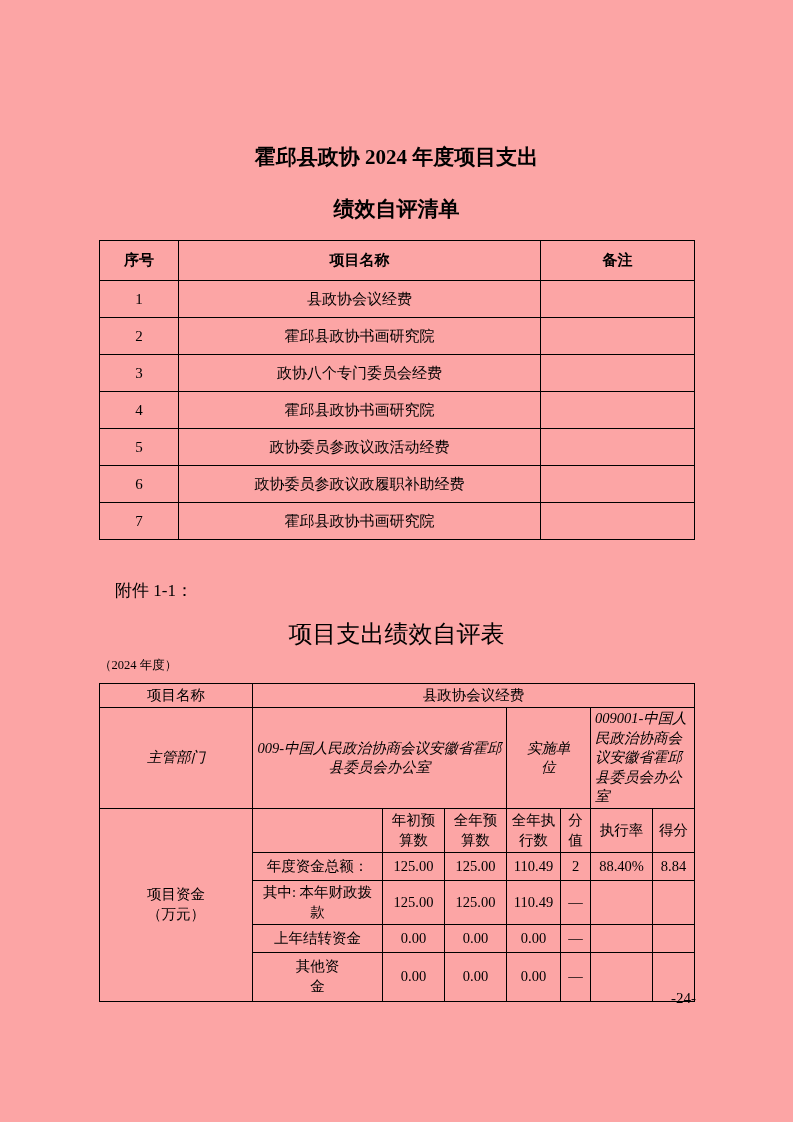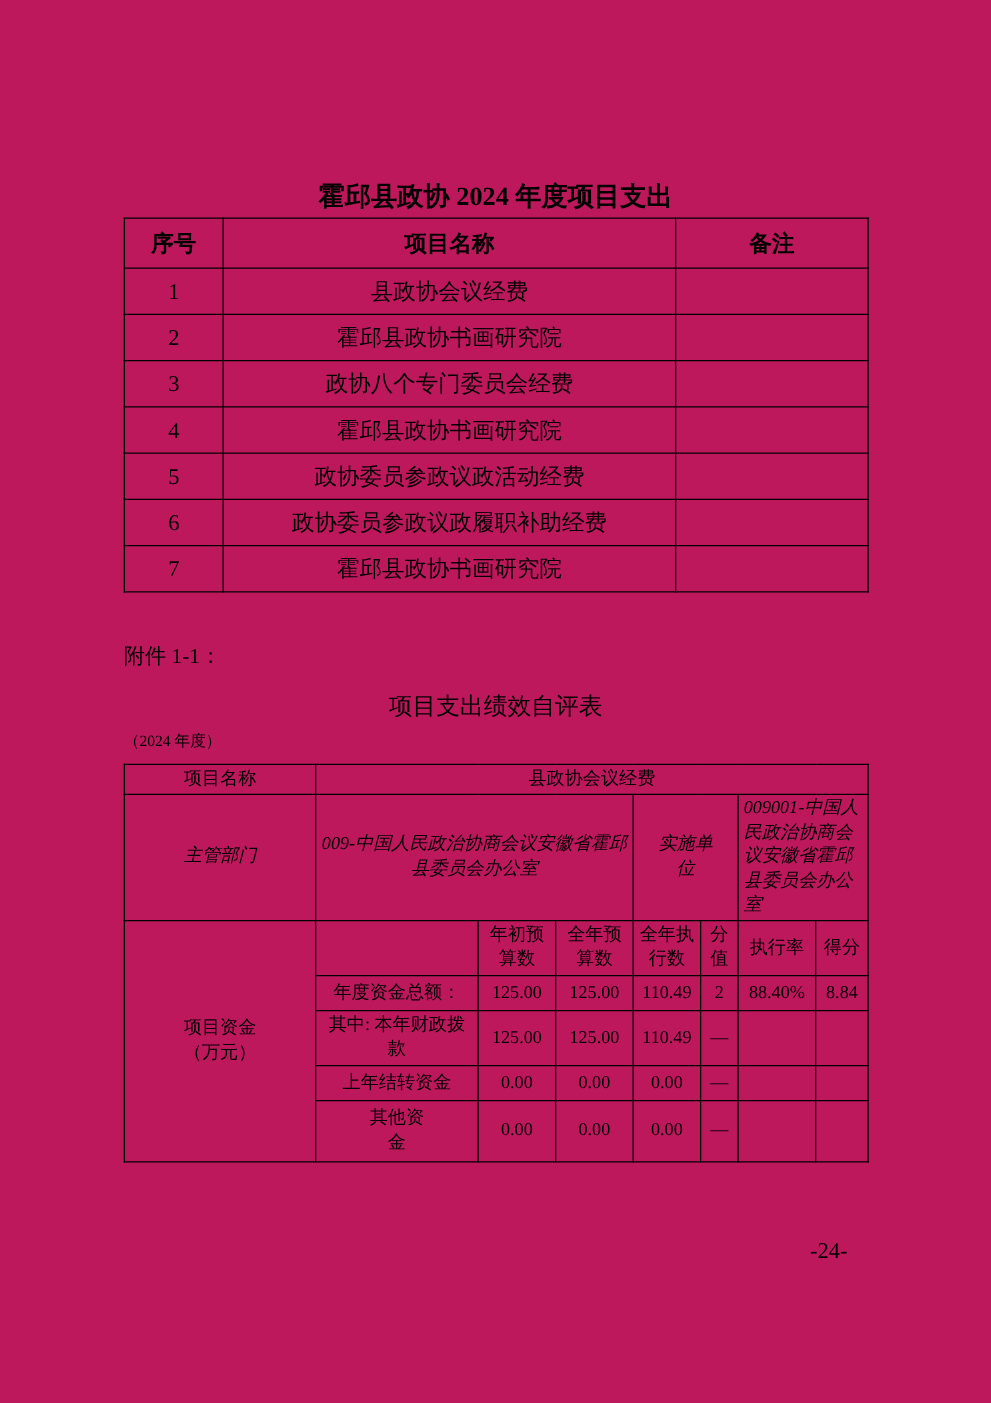--- a/index.html
+++ b/index.html
@@ -1,54 +1,55 @@
 <!DOCTYPE html>
 <html><head>
 <meta charset="utf-8">
 <style>
   html,body{margin:0;padding:0;background:#ffffff;}
   .page{
     position:relative;
     width:793px;height:1122px;
-    background:#be185d;color:#000;
+    background:#fca5a5;color:#000;
     font-family:"Liberation Serif","DejaVu Serif",serif;
     overflow:hidden;
   }
   .content{position:absolute;left:99px;top:0;width:595px;}
   .doc-title{margin:0;text-align:center;font-weight:bold;font-size:21px;line-height:1.1;}
   .title1{padding-top:146px;}
   .title2{margin-top:29px;}
   table{border-collapse:collapse;width:595px;table-layout:fixed;}
   td,th{border:1px solid #000;text-align:center;vertical-align:middle;
         padding:2px 4px;box-sizing:border-box;font-weight:normal;}
-  .list-table{margin-top:5px;font-size:18px;}
+  .list-table{margin-top:19px;font-size:15px;}
   .list-table th{font-weight:bold;height:40px;}
   .list-table td{height:37px;}
-  .attach{margin:0;margin-top:39px;font-size:17px;text-align:left;}
-  .eval-title{margin:0;margin-top:16px;font-size:19px;font-weight:normal;text-align:center;}
+  .attach{margin:16px;margin-top:39px;font-size:17px;text-align:left;}
+  .eval-title{margin:0;margin-top:16px;font-size:24px;font-weight:normal;text-align:center;}
   .eval-sub{margin-top:7px;font-size:12.5px;text-align:left;}
   .eval-table{margin-top:9px;font-size:14.5px;line-height:1.35;}
   .eval-table td{white-space:pre-line;padding:1px 4px;}
   .row-a td{height:24px;}
   .row-b td{height:92px;font-style:italic;}
   .row-hdr td{height:44px;}
   .row-d td{height:28px;}
   .row-e td{height:44px;}
   .row-f td{height:28px;}
   .row-g td{height:49px;}
   .impl-val{text-align:left;}
-  .page-num{position:absolute;top:990px;right:115px;font-size:18px;}
+  .page-num{position:absolute;top:990px;right:97px;font-size:15px;}
 </style>
 </head>
 <body>
 
 <div class="page">
   <div class="content">
 
     <h1 class="doc-title title1">霍邱县政协 2024 年度项目支出</h1>
+    <h1 class="doc-title title2">绩效自评清单</h1>
 
     <table class="list-table">
       <colgroup>
           <col style="width:79px">
           <col style="width:362px">
           <col style="width:154px">
         </colgroup>
       <thead>
         <tr>
           <th>序号</th>

